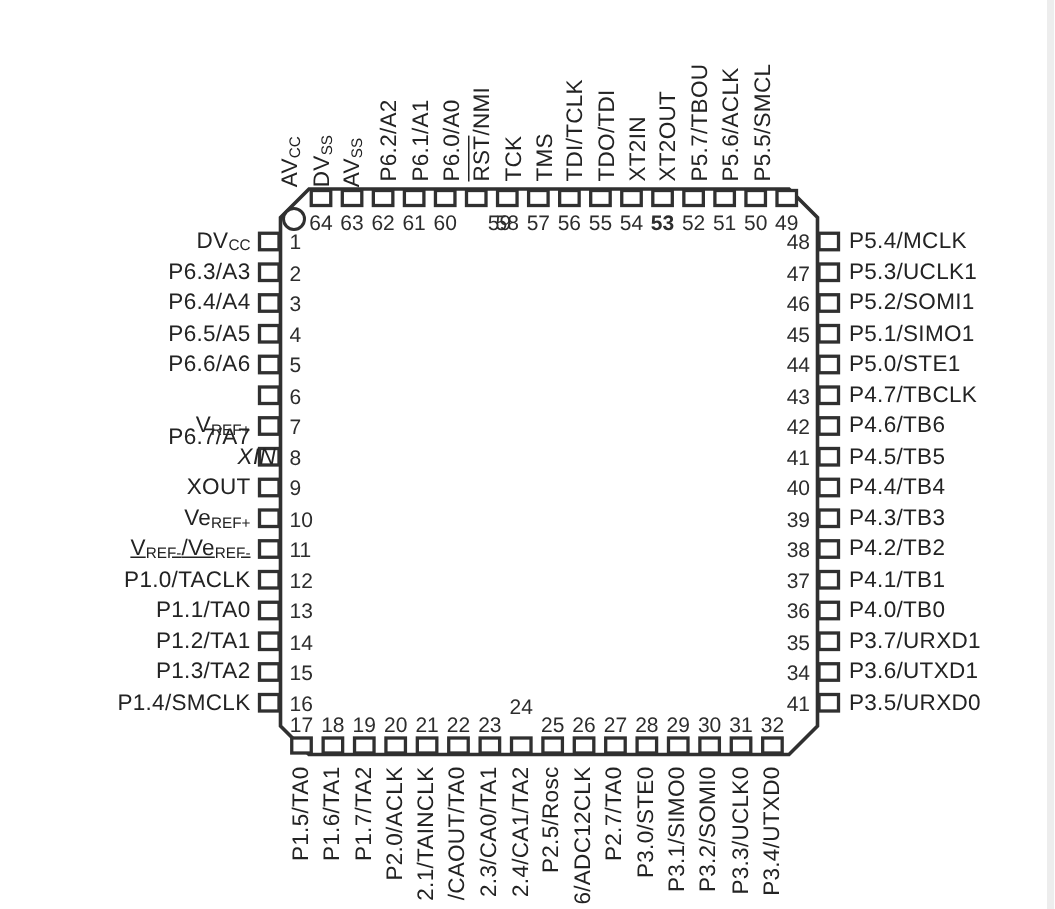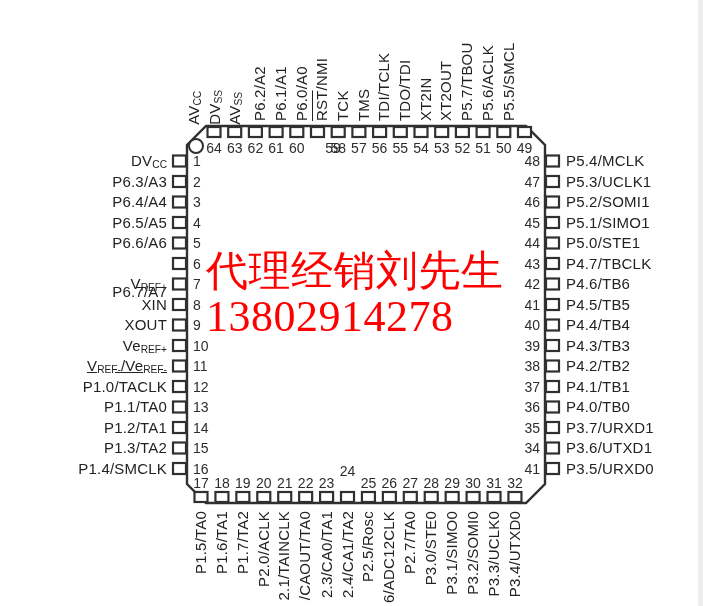--- a/index.html
+++ b/index.html
@@ -97,22 +97,20 @@
       <rect x="546" y="319.5" width="13" height="11" fill="#fff" stroke="#303030" stroke-width="2.2"></rect>
       <rect x="546" y="340" width="13" height="11" fill="#fff" stroke="#303030" stroke-width="2.2"></rect>
       <rect x="546" y="360.5" width="13" height="11" fill="#fff" stroke="#303030" stroke-width="2.2"></rect>
       <rect x="546" y="381" width="13" height="11" fill="#fff" stroke="#303030" stroke-width="2.2"></rect>
       <rect x="546" y="401.5" width="13" height="11" fill="#fff" stroke="#303030" stroke-width="2.2"></rect>
       <rect x="546" y="422" width="13" height="11" fill="#fff" stroke="#303030" stroke-width="2.2"></rect>
       <rect x="546" y="442.5" width="13" height="11" fill="#fff" stroke="#303030" stroke-width="2.2"></rect>
       <rect x="546" y="463" width="13" height="11" fill="#fff" stroke="#303030" stroke-width="2.2"></rect>
     </svg>
 
-  <div class="wm wm1" style="color: rgb(255, 0, 0);">代理经销刘先生</div>
-  <div class="wm wm2" style="color: rgb(255, 0, 0);">13802914278</div>
 
   <div class="scan-edge" style="left:698px;top:0;width:5px;height:606px;"></div>
 <div class="pnum ctr" style="left: 200px; top: 141px; width: 28px;">64</div>
     <div class="plbl lbl-top" style="left: 206px; top: 105px;">AV<sub class="sb">CC</sub></div>
     <div class="pnum ctr" style="left: 220.7px; top: 141px; width: 28px;">63</div>
     <div class="plbl lbl-top" style="left: 226.7px; top: 105px;">DV<sub class="sb">SS</sub></div>
     <div class="pnum ctr" style="left: 241.4px; top: 141px; width: 28px;">62</div>
     <div class="plbl lbl-top" style="left: 247.4px; top: 105px;">AV<sub class="sb">SS</sub></div>
     <div class="pnum ctr" style="left: 262.1px; top: 141px; width: 28px;">61</div>
     <div class="plbl lbl-top" style="left: 268.1px; top: 105px;">P6.2/A2</div>
@@ -123,21 +121,21 @@
     <div class="pnum ctr" style="left: 324.2px; top: 141px; width: 28px;">58</div>
     <div class="plbl lbl-top" style="left: 330.2px; top: 105px;"><span class="ov">RST</span>/NMI</div>
     <div class="pnum ctr" style="left: 344.9px; top: 141px; width: 28px;">57</div>
     <div class="plbl lbl-top" style="left: 350.9px; top: 105px;">TCK</div>
     <div class="pnum ctr" style="left: 365.6px; top: 141px; width: 28px;">56</div>
     <div class="plbl lbl-top" style="left: 371.6px; top: 105px;">TMS</div>
     <div class="pnum ctr" style="left: 386.3px; top: 141px; width: 28px;">55</div>
     <div class="plbl lbl-top" style="left: 392.3px; top: 105px;">TDI/TCLK</div>
     <div class="pnum ctr" style="left: 407px; top: 141px; width: 28px;">54</div>
     <div class="plbl lbl-top" style="left: 413px; top: 105px;">TDO/TDI</div>
-    <div class="pnum ctr" style="left: 427.7px; top: 141px; width: 28px;">53</div>
+    <div class="pnum ctr" style="left: 427.7px; top: 141px; width: 28px; font-weight: bold;">53</div>
     <div class="plbl lbl-top" style="left: 433.7px; top: 105px;">XT2IN</div>
     <div class="pnum ctr" style="left: 448.4px; top: 141px; width: 28px;">52</div>
     <div class="plbl lbl-top" style="left: 454.4px; top: 105px;">XT2OUT</div>
     <div class="pnum ctr" style="left: 469.1px; top: 141px; width: 28px;">51</div>
     <div class="plbl lbl-top" style="left: 475.1px; top: 105px;">P5.7/TBOU</div>
     <div class="pnum ctr" style="left: 489.8px; top: 141px; width: 28px;">50</div>
     <div class="plbl lbl-top" style="left: 495.8px; top: 105px;">P5.6/ACLK</div>
     <div class="pnum ctr" style="left: 510.5px; top: 141px; width: 28px;">49</div>
     <div class="plbl lbl-top" style="left: 516.5px; top: 105px;">P5.5/SMCL</div>
     <div class="pnum ctr" style="left: 187px; top: 476px; width: 28px;">17</div>
@@ -180,21 +178,21 @@
     <div class="plbl lbl-left" style="right: 536px; top: 194px;">P6.4/A4</div>
     <div class="pnum" style="left: 193px; top: 215.5px;">4</div>
     <div class="plbl lbl-left" style="right: 536px; top: 214.5px;">P6.5/A5</div>
     <div class="pnum" style="left: 193px; top: 236px;">5</div>
     <div class="plbl lbl-left" style="right: 536px; top: 235px;">P6.6/A6</div>
     <div class="pnum" style="left: 193px; top: 256.5px;">6</div>
     <div class="plbl lbl-left" style="right: 536px; top: 255.5px; margin-top: 28px;">P6.7/A7</div>
     <div class="pnum" style="left: 193px; top: 277px;">7</div>
     <div class="plbl lbl-left" style="right: 536px; top: 276px;">V<sub class="sb">REF+</sub></div>
     <div class="pnum" style="left: 193px; top: 297.5px;">8</div>
-    <div class="plbl lbl-left" style="right: 536px; top: 296.5px;">XIN</div>
+    <div class="plbl lbl-left" style="right: 519px; top: 296.5px; font-style: italic;">XIN</div>
     <div class="pnum" style="left: 193px; top: 318px;">9</div>
     <div class="plbl lbl-left" style="right: 536px; top: 317px;">XOUT</div>
     <div class="pnum" style="left: 193px; top: 338.5px;">10</div>
     <div class="plbl lbl-left" style="right: 536px; top: 337.5px;">Ve<sub class="sb">REF+</sub></div>
     <div class="pnum" style="left: 193px; top: 359px;">11</div>
     <div class="plbl lbl-left" style="right: 536px; top: 358px; text-decoration: underline;">V<sub class="sb">REF-</sub>/Ve<sub class="sb">REF-</sub></div>
     <div class="pnum" style="left: 193px; top: 379.5px;">12</div>
     <div class="plbl lbl-left" style="right: 536px; top: 378.5px;">P1.0/TACLK</div>
     <div class="pnum" style="left: 193px; top: 400px;">13</div>
     <div class="plbl lbl-left" style="right: 536px; top: 399px;">P1.1/TA0</div>

